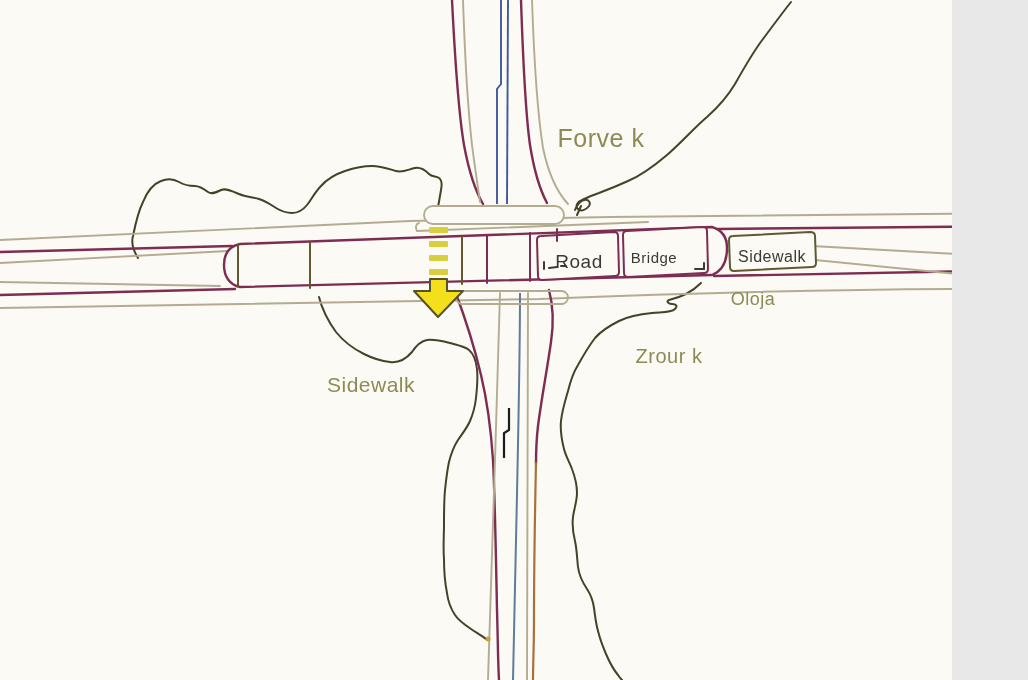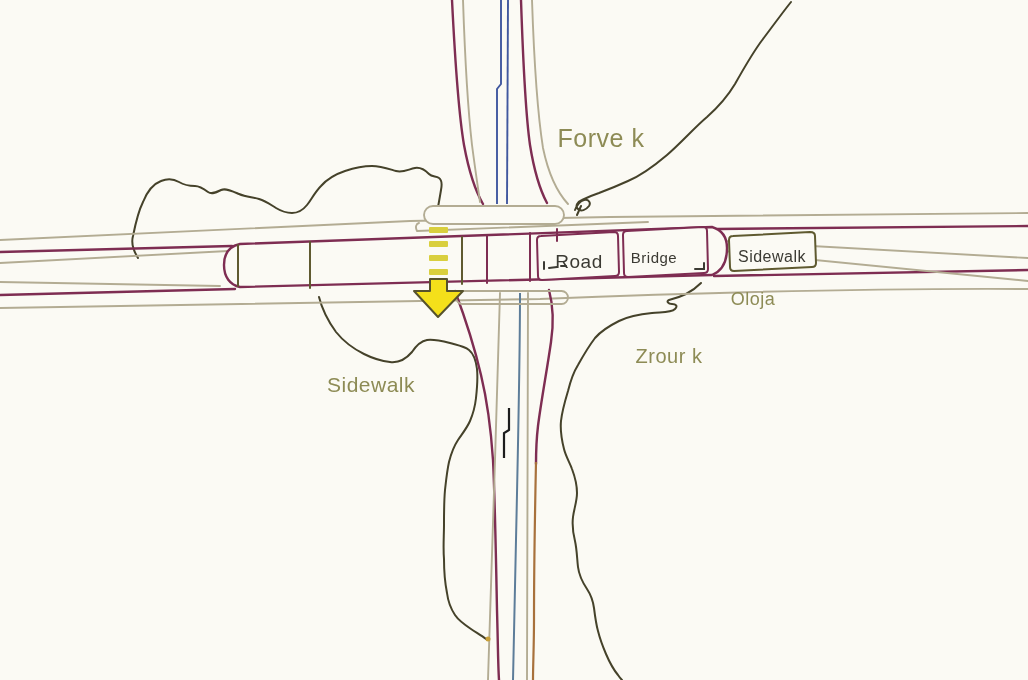--- a/index.html
+++ b/index.html
@@ -1,17 +1,17 @@
 <!DOCTYPE html>
 <html style="--background: #fbfaf4; --road-casing: #7e2d52; --road-edge: #b3ac93; --contour: #45422a; --waterway-blue: #41589f; --waterway-teal: #5d7d99; --path-brown: #a8713c; --gps-black: #1c1c1c; --annotation-box: #5f5a30; --label-olive: #8d8b55; --label-dark: #3b3a33; --arrow-fill: #f4e01a; --arrow-outline: #56522c; --dash-yellow: #d9cf3e; --dot-gold: #c9a03a;"><head>
 <meta charset="utf-8">
 <style>
   html,body{margin:0;padding:0;background:#e8e8e8;}
   .stage{
-    position:relative;width:1028px;height:680px;overflow:hidden;
+    position:relative;width:952px;height:680px;overflow:hidden;
     background:var(--background,#fbfaf4);
     font-family:"Liberation Sans",sans-serif;
   }
   svg{display:block;}
   
   .edge   {stroke:var(--road-edge,#b3ac93);stroke-width:1.9;fill:none;stroke-linecap:round;}
   .casing {stroke:var(--road-casing,#7e2d52);stroke-width:2.4;fill:none;stroke-linecap:round;}
   .casing-thin{stroke:var(--road-casing,#7e2d52);stroke-width:2;fill:none;stroke-linecap:round;}
   .contour{stroke:var(--contour,#45422a);stroke-width:2;fill:none;stroke-linecap:round;stroke-linejoin:round;}
   .blue   {stroke:var(--waterway-blue,#41589f);stroke-width:1.9;fill:none;}

